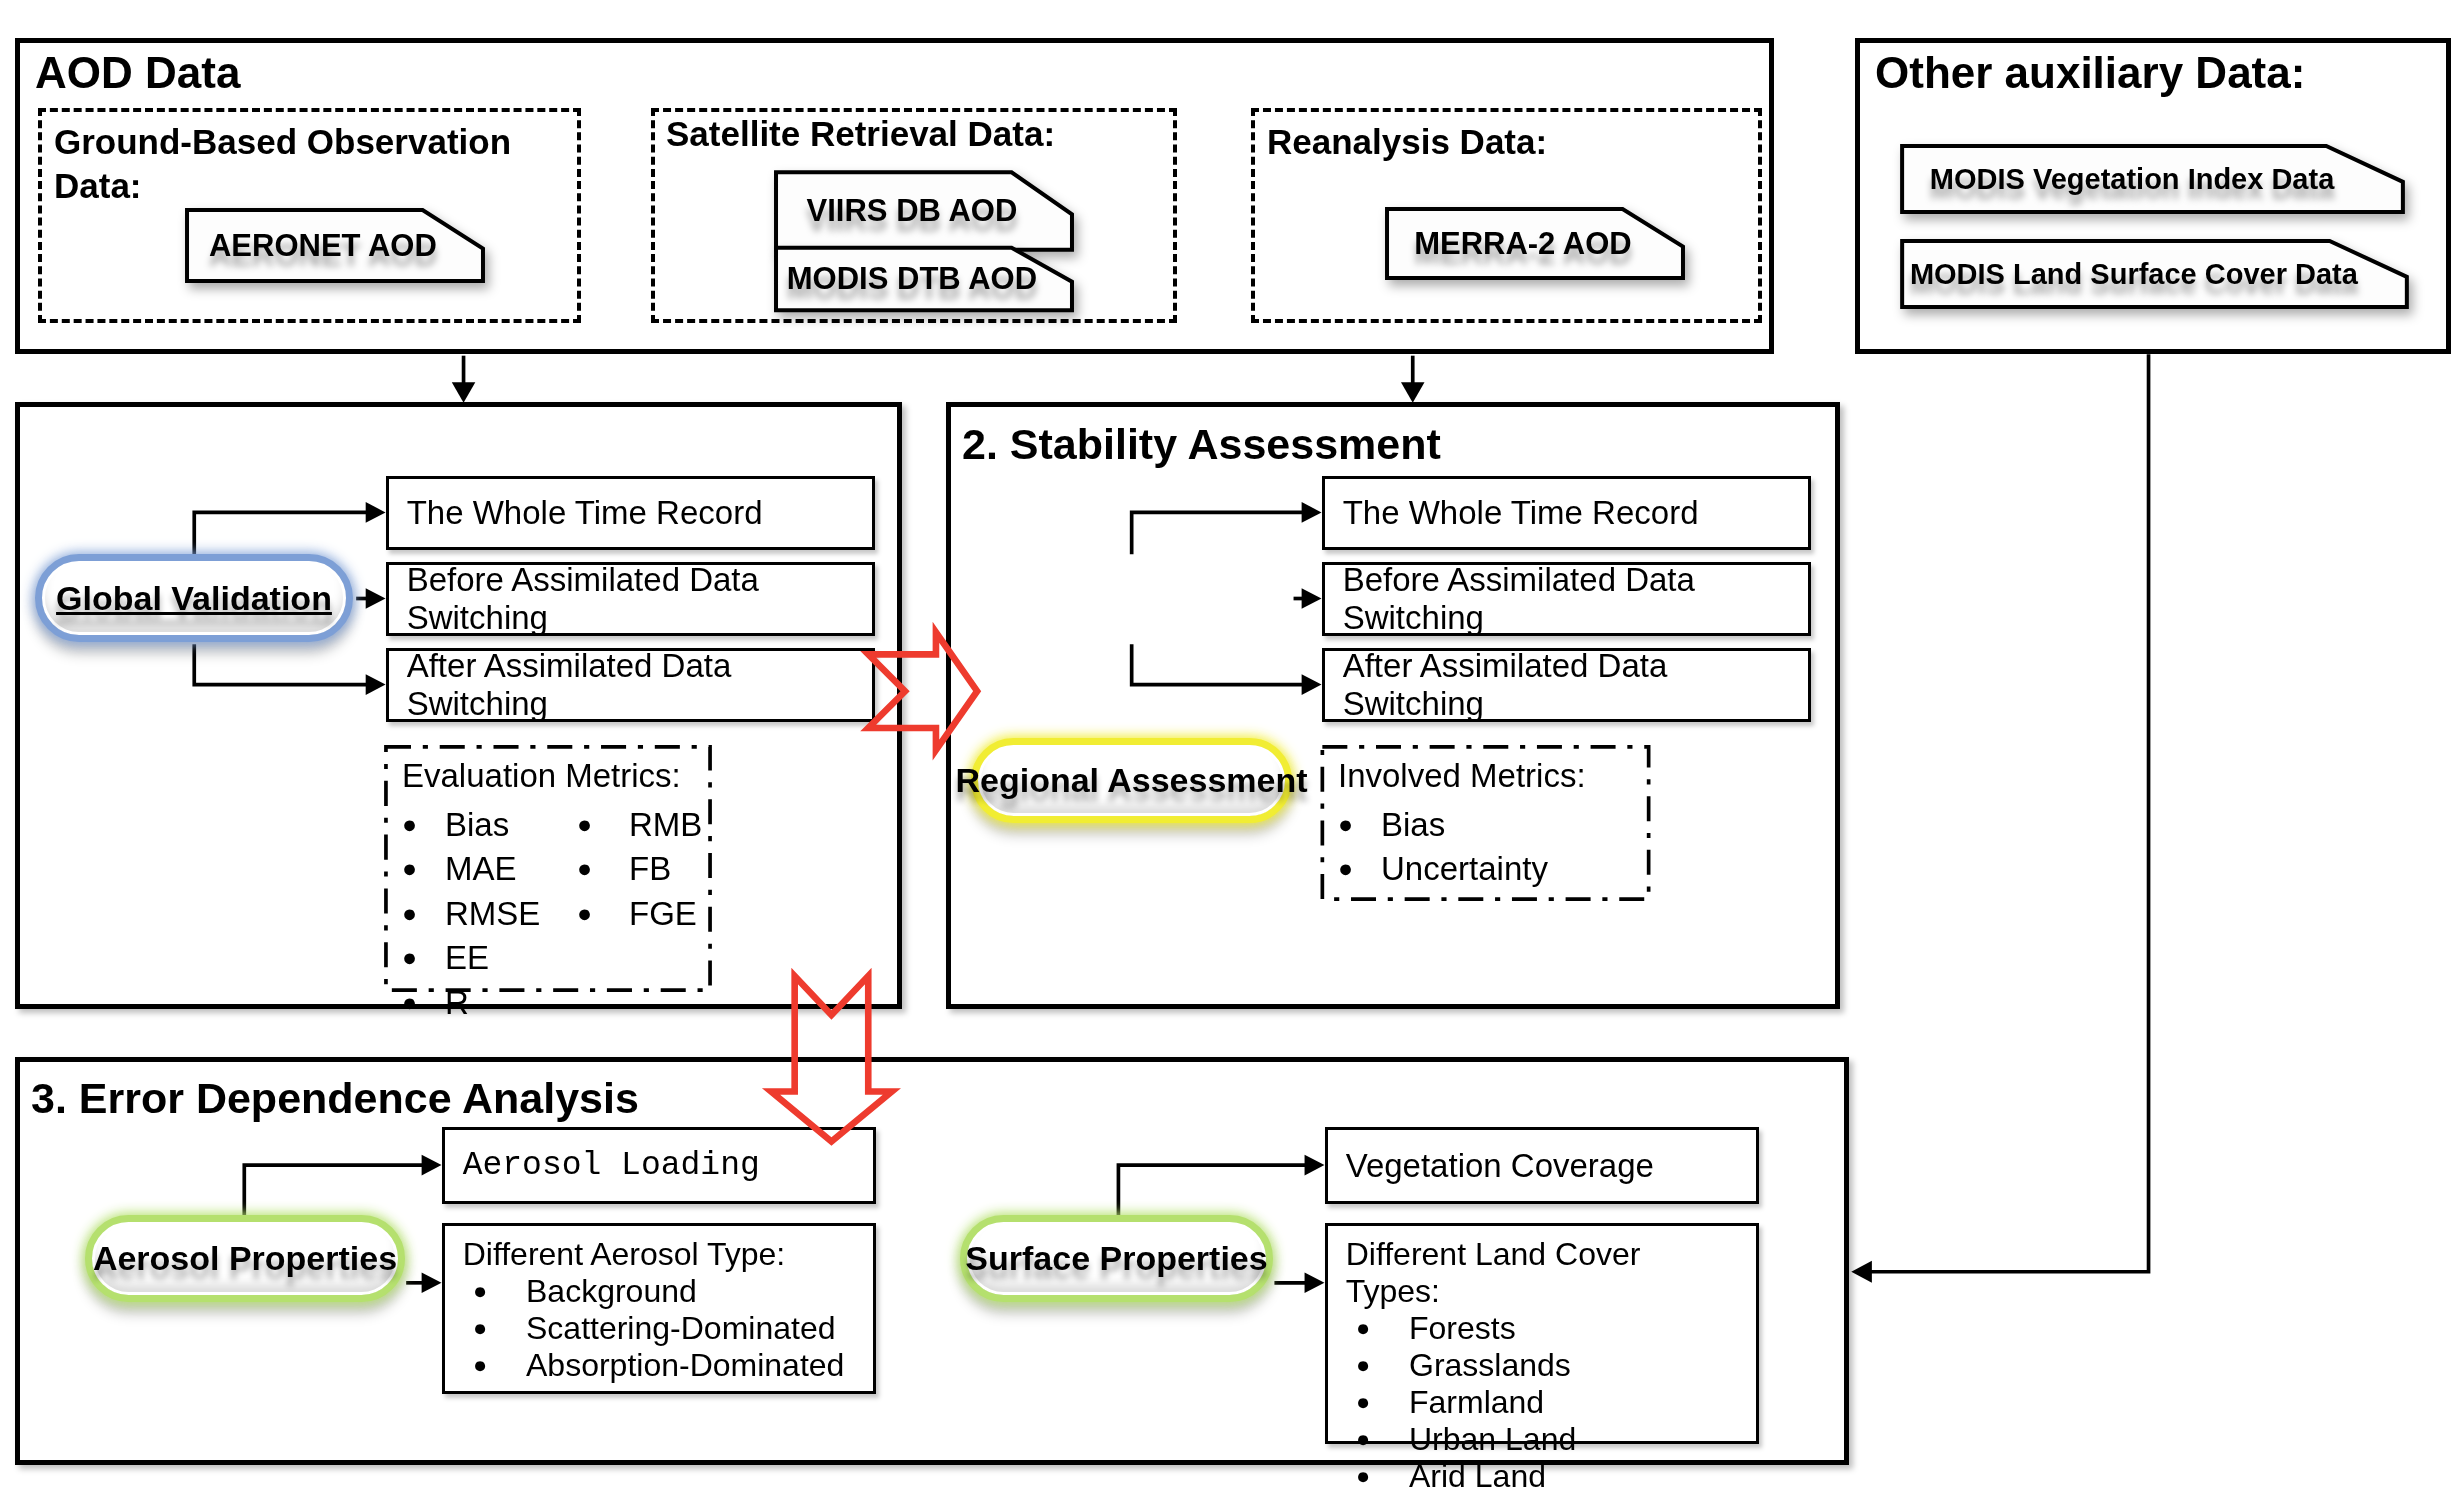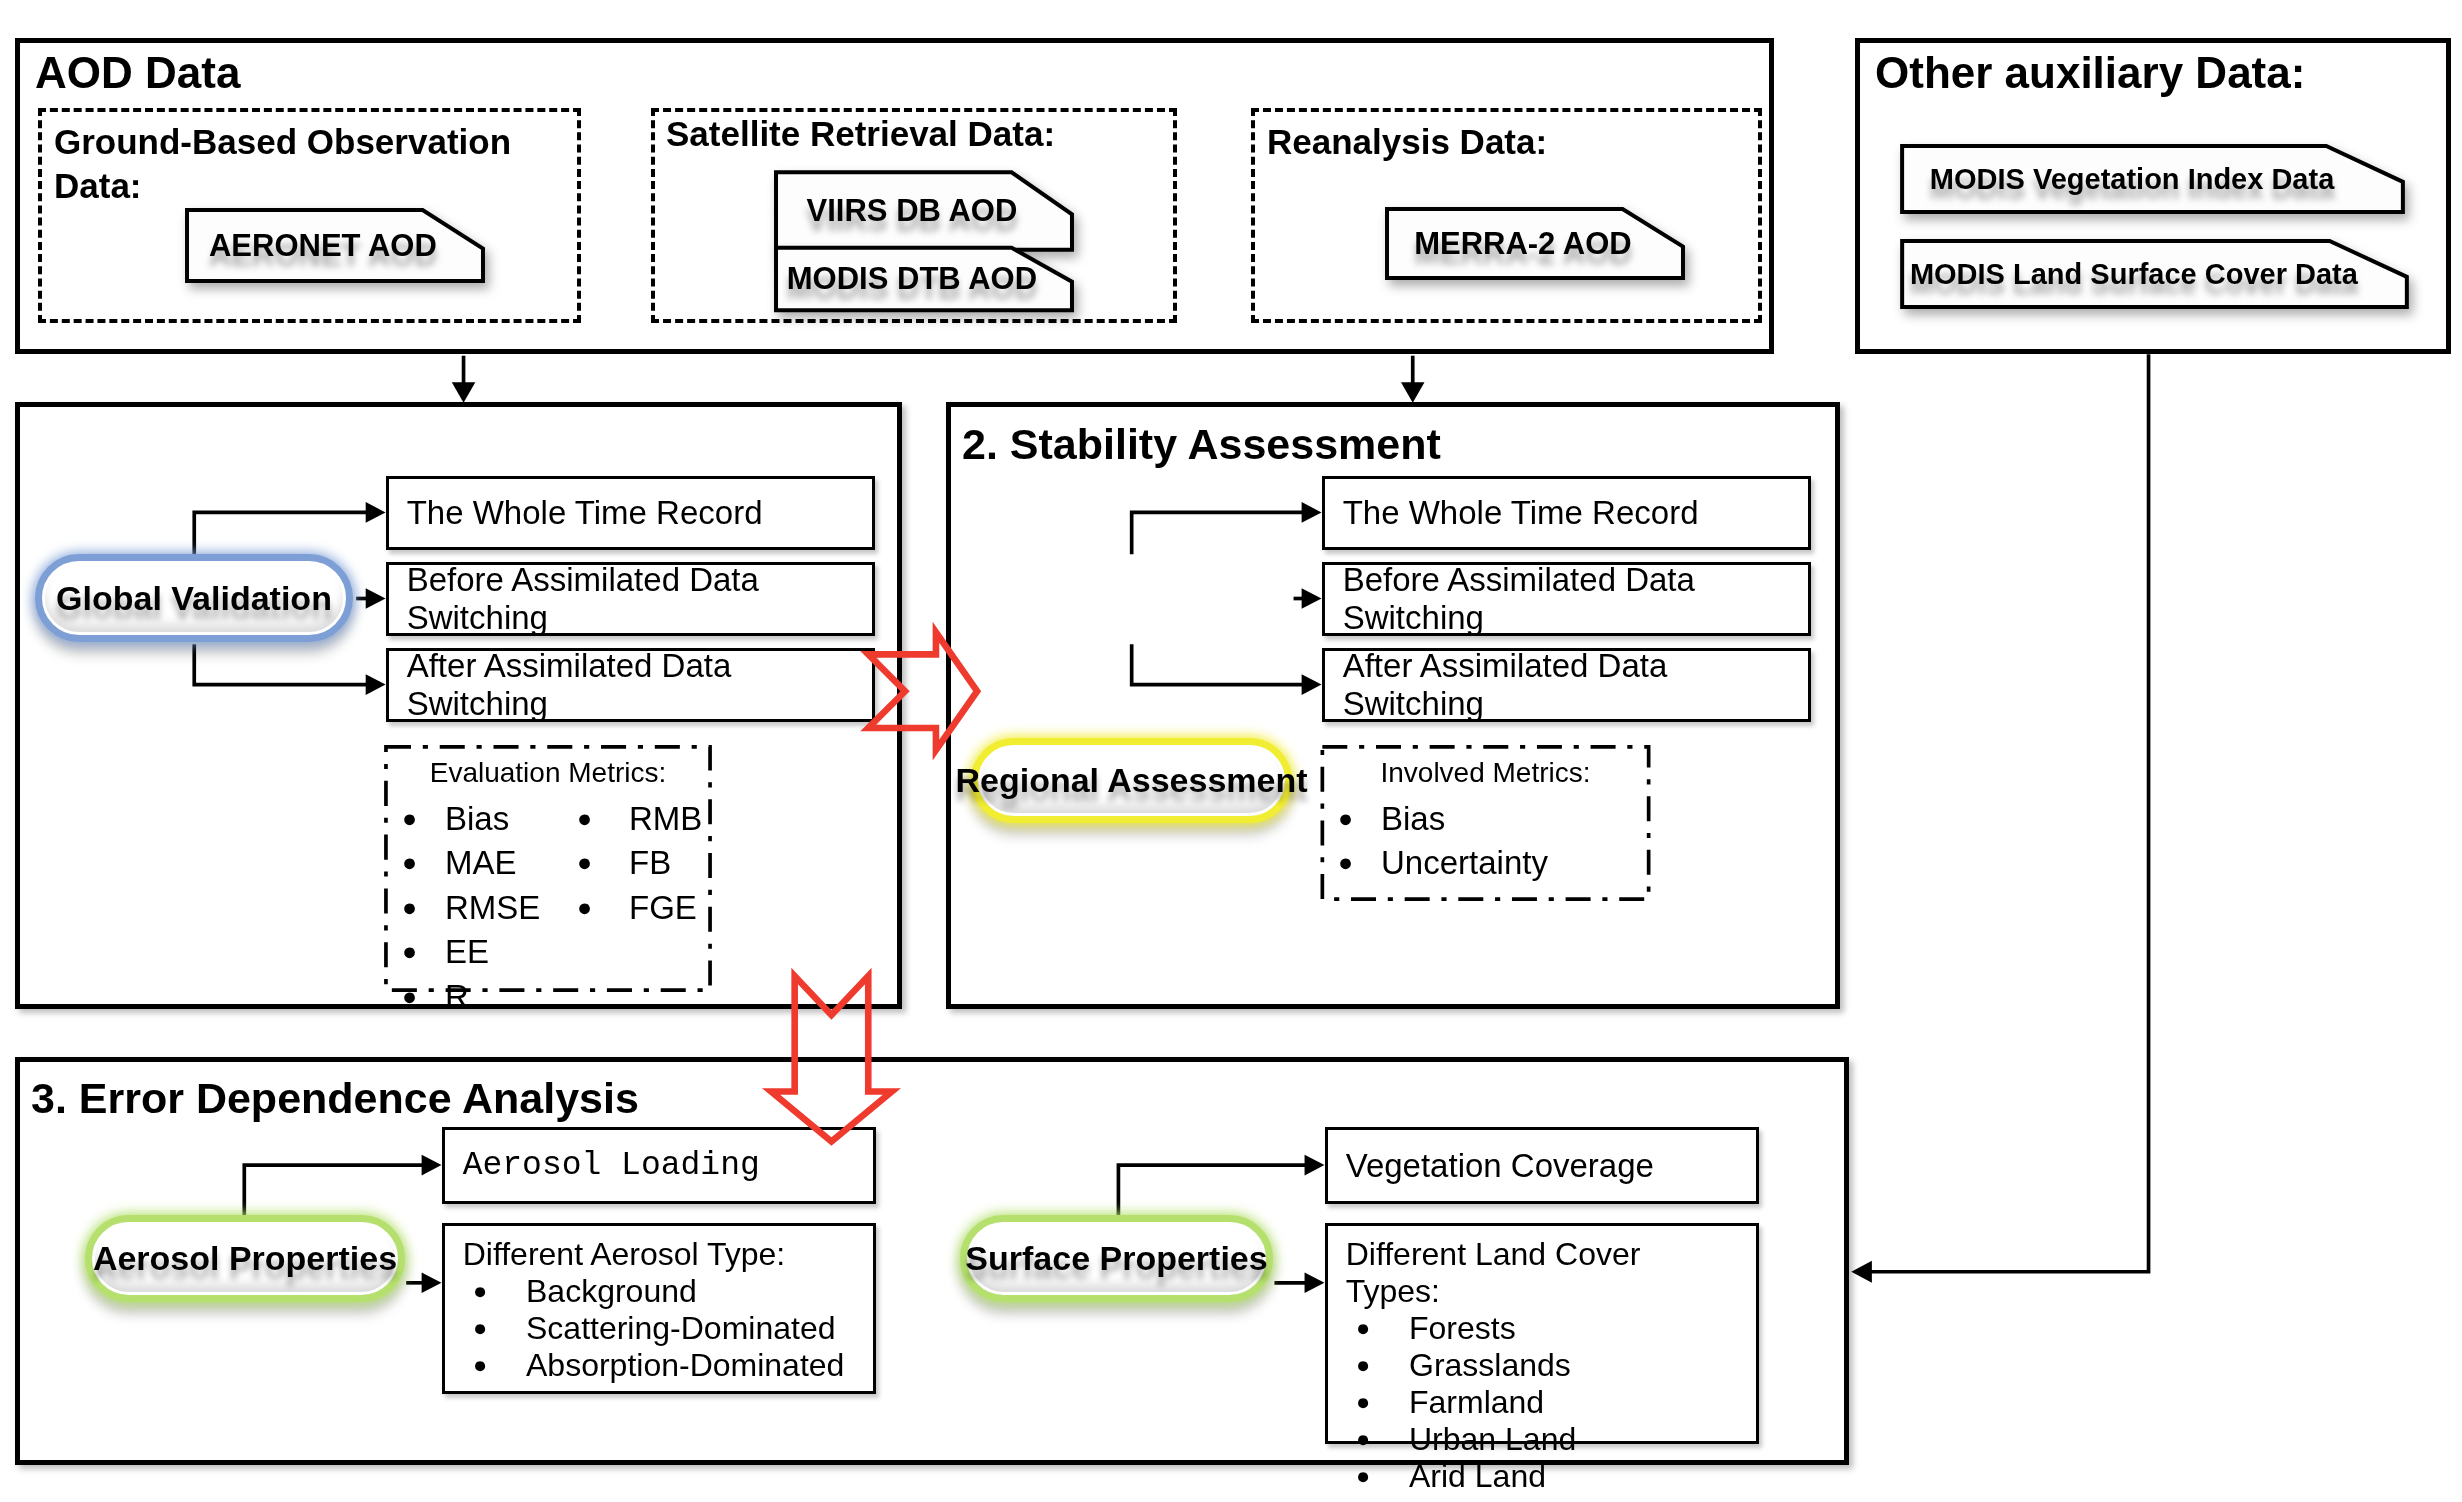--- a/index.html
+++ b/index.html
@@ -31,29 +31,29 @@
   .tag .lbl{position:absolute;left:0;top:0;width:92%;height:100%;display:flex;
             align-items:center;justify-content:center;font-weight:bold;
             text-shadow:0 9.6px 7.4px rgba(0,0,0,.35);white-space:nowrap;}
   .tag-42 .lbl{font-size:31px;}
   .tag-40 .lbl{font-size:29px;}
 
   
   .pill{border-radius:52px;background:#fff;display:flex;align-items:center;justify-content:center;
         font-weight:bold;font-size:34px;z-index:6;white-space:nowrap;
         text-shadow:0 8.8px 6.6px rgba(0,0,0,.32);}
-  .pill.blue  {border:7.4px solid #7d9fd6;box-shadow:0 0 11.8px 2.2px rgba(125,159,214,.85), 0 11.8px 13.2px rgba(0,0,0,.22), inset 0 0 0 2.9px #fff, inset 0 -10.3px 11.8px rgba(0,0,0,.15);}
+  .pill.blue  {border:7.4px solid #7d9fd6;box-shadow:0 0 11.8px 2.2px rgba(125,159,214,.85), 0 11.8px 13.2px rgba(0,0,0,.22), inset 0 0 0 2.9px #fff, inset 0 -10.3px 11.8px rgba(0,0,0,.15);text-decoration:underline;}
   .pill.yellow{border:7.4px solid #f1ed33;box-shadow:0 0 11.8px 2.2px rgba(241,237,51,.95), 0 11.8px 13.2px rgba(0,0,0,.22), inset 0 0 0 2.9px #fff, inset 0 -10.3px 11.8px rgba(0,0,0,.15);}
   .pill.green {border:7.4px solid #b5e06e;box-shadow:0 0 11.8px 2.2px rgba(181,224,110,.95), 0 11.8px 13.2px rgba(0,0,0,.22), inset 0 0 0 2.9px #fff, inset 0 -10.3px 11.8px rgba(0,0,0,.15);}
 
   
   .metrics{z-index:4;background:#fff;}
   .metrics svg.frame{position:absolute;left:0;top:0;width:100%;height:100%;}
   .metrics .inner{position:relative;padding:13.2px 19px;z-index:1;}
-  .metrics .mtitle{font-size:28px;text-align:center;}
+  .metrics .mtitle{font-size:33px;}
   .mgrid{display:grid;grid-template-columns:43px 132px 52px auto;row-gap:1.5px;margin-top:7.4px;}
   .mgrid .b{font-size:25px;line-height:43px;}
   .mgrid .t{font-size:33px;line-height:43px;}
 
   
   .listbox{border:3.7px solid #000;background:#fff;z-index:4;padding:10.3px 17.7px;
            box-shadow:2.9px 3.7px 4.4px rgba(0,0,0,.22);}
   .listbox .ltitle{font-size:32px;line-height:1.15;}
   .lrow{display:flex;}
   .lrow .b{width:53px;font-size:23.5px;line-height:37px;text-align:left;padding-left:10.3px;}

